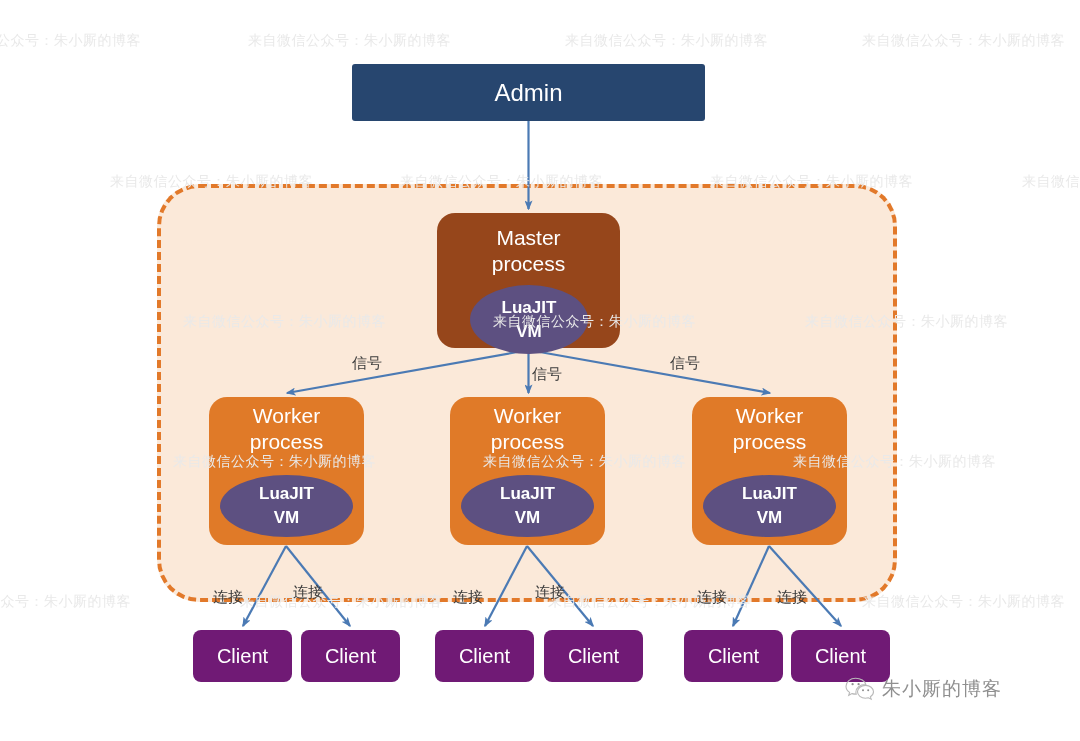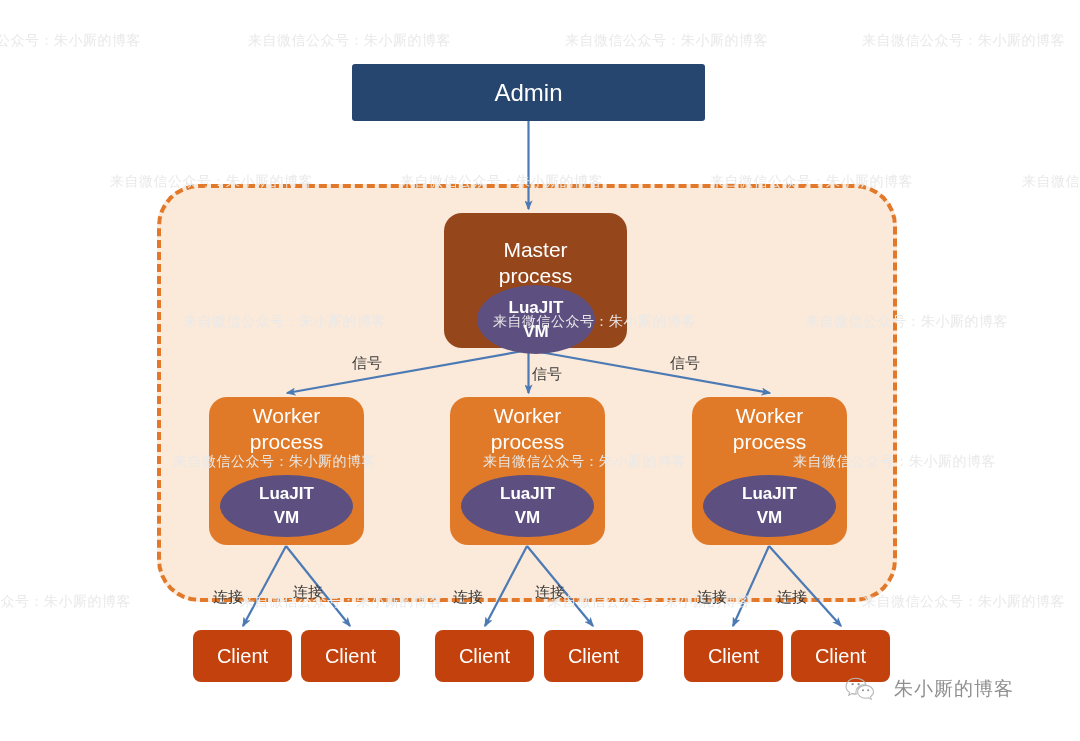--- a/index.html
+++ b/index.html
@@ -85,22 +85,21 @@
   }
 
   .master-box {
     left: 437px;
     top: 213px;
     width: 183px;
     height: 135px;
     background: #96461b;
     border-radius: 18px;
     justify-content: flex-start;
-    padding-top: 24px;
-    margin-left: 7px;
+    padding-top: 12px;
   }
   .worker-box {
     width: 155px;
     height: 148px;
     background: #e07a28;
     border-radius: 18px;
     justify-content: flex-start;
     padding-top: 6px;
   }
   .worker-1 { left: 209px; top: 397px; }
@@ -139,21 +138,21 @@
   .worker-box .vm-ellipse {
     left: 11px;
     top: 78px;
     width: 133px;
     height: 62px;
   }
 
   .client-box {
     width: 99px;
     height: 52px;
-    background: #c2410c;
+    background: #701a75;
     border-radius: 8px;
     justify-content: center;
     top: 630px;
   }
   .client-box .node-title {
     font-size: 20px;
     line-height: 24px;
   }
   .client-1 { left: 193px; }
   .client-2 { left: 301px; }
@@ -172,21 +171,21 @@
     z-index: 6;
   }
 
   
   .wechat-badge {
     position: absolute;
     left: 845px;
     top: 676px;
     display: flex;
     align-items: center;
-    gap: 19px;
+    gap: 7px;
     z-index: 7;
   }
   .wechat-badge .badge-text {
     font-size: 19px;
     color: #8f8f8f;
     font-family: "DejaVu Sans", "Liberation Sans", sans-serif;
     letter-spacing: 1px;
   }
 </style>
 </head>

